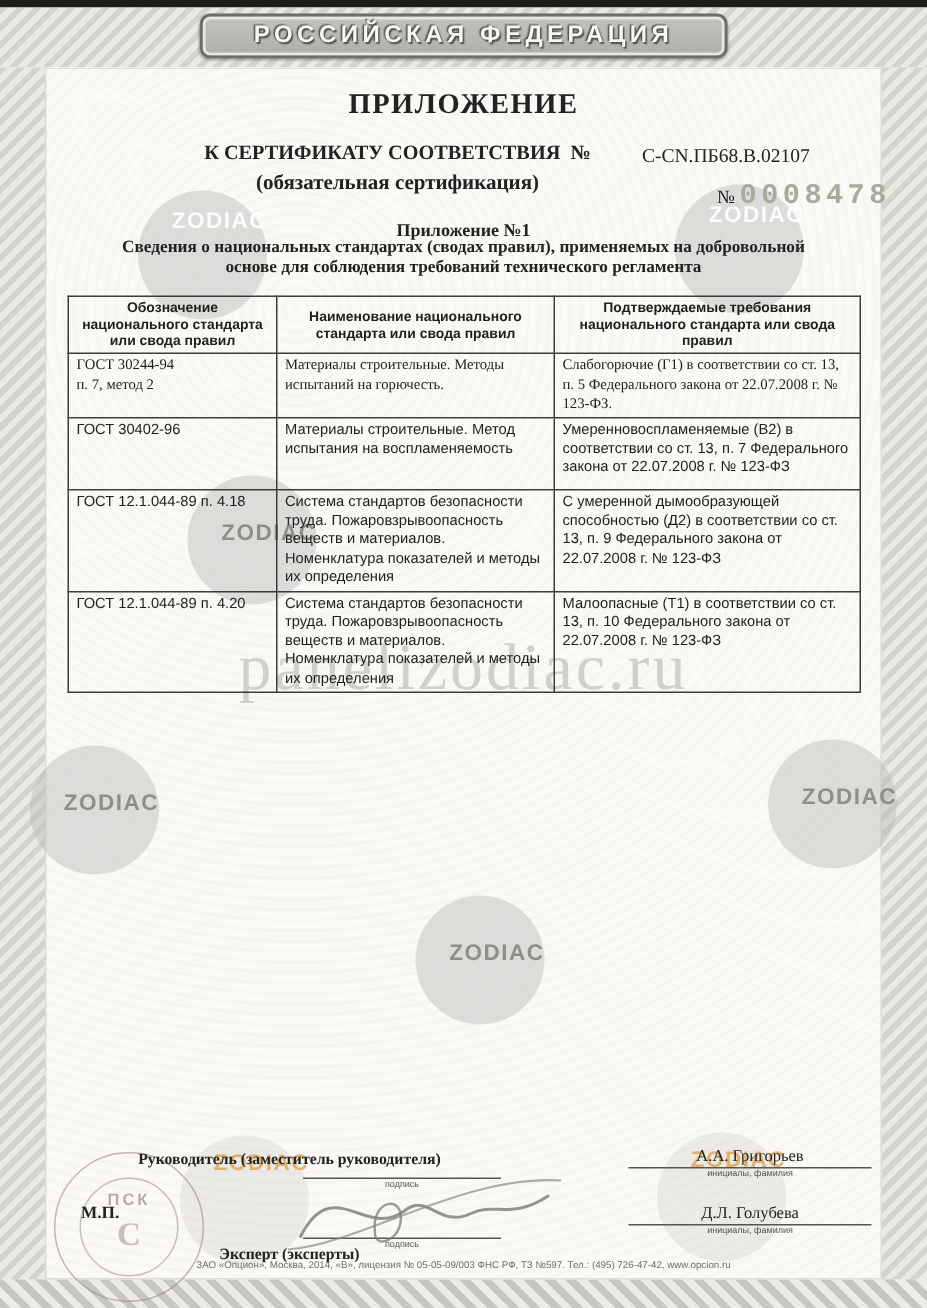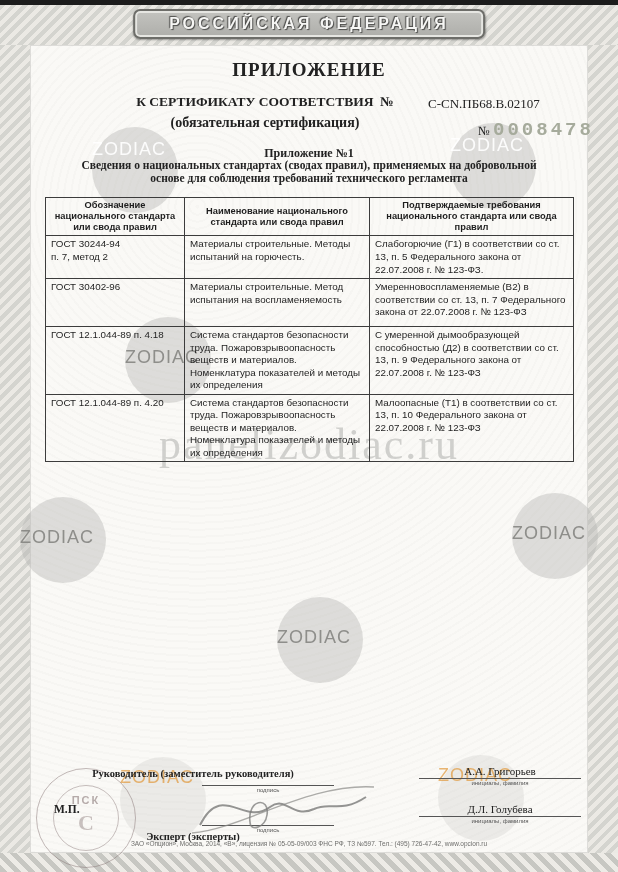--- a/index.html
+++ b/index.html
@@ -50,26 +50,26 @@
   .appdesc{left:19px;top:114px;width:520px;font-size:11.5px;line-height:1.16;}
   
   table.std{
     position:absolute;left:15px;top:152px;width:528px;border-collapse:collapse;
     table-layout:fixed;font-family:"Liberation Sans",sans-serif;font-size:9.8px;
     color:#1e1e1e;
   }
   table.std col.c1{width:139px;} table.std col.c2{width:185px;} table.std col.c3{width:204px;}
   table.std th,table.std td{border:1px solid #3c3c3c;padding:2px 5px;vertical-align:top;line-height:1.28;}
   table.std th{font-size:9.3px;font-weight:bold;text-align:center;vertical-align:middle;height:30px;line-height:1.2;}
-  tr.r1{height:38px;} tr.r2{height:48px;} tr.r3{height:54px;} tr.r4{height:57px;}
+  tr.r1{height:38px;font-family:Liberation Serif, serif;} tr.r2{height:48px;} tr.r3{height:54px;} tr.r4{height:57px;}
   
   .wm{position:absolute;width:86px;height:86px;pointer-events:none;}
   .wm .c{position:absolute;inset:0;border-radius:50%;background:rgba(182,182,178,.42);}
-  .wm .t{position:absolute;top:12px;width:100%;text-align:left;
-    font-family:"Liberation Sans",sans-serif;font-weight:normal;font-size:18px;letter-spacing:1px;}
+  .wm .t{position:absolute;top:12px;width:100%;text-align:right;
+    font-family:"Liberation Sans",sans-serif;font-weight:bold;font-size:15px;letter-spacing:1px;}
   .wm.light .t{color:rgba(255,255,255,.9);}
   .wm.dark .t{color:rgba(128,128,125,.85);top:30px;}
   .wm.orange .t{color:rgba(224,154,63,.72);top:10px;}
   .wm.orange .c{background:rgba(190,190,186,.25);}
   .site-wm{left:0;top:374px;width:558px;text-align:center;font-size:44px;
     color:#c9c9c6;letter-spacing:2px;opacity:.85;pointer-events:none;}
   
   .stamp{left:6px;top:723px;width:100px;height:100px;pointer-events:none;}
   .stamp .o{position:absolute;inset:0;border-radius:50%;border:1.5px solid rgba(135,118,118,.5);}
   .stamp .i{position:absolute;inset:17px;border-radius:50%;border:1.2px solid rgba(135,118,118,.45);}

